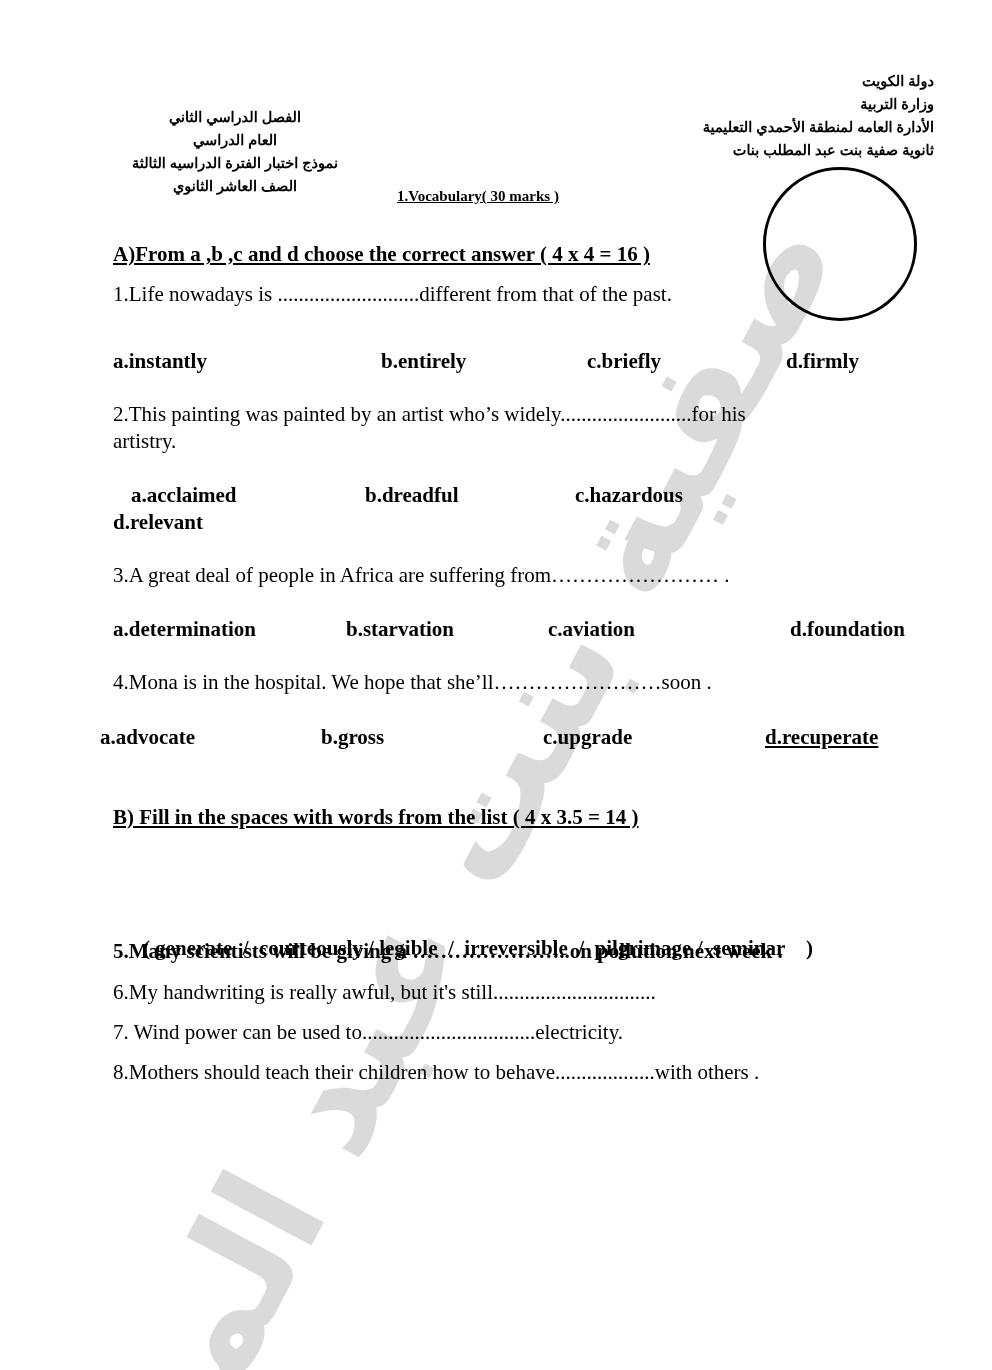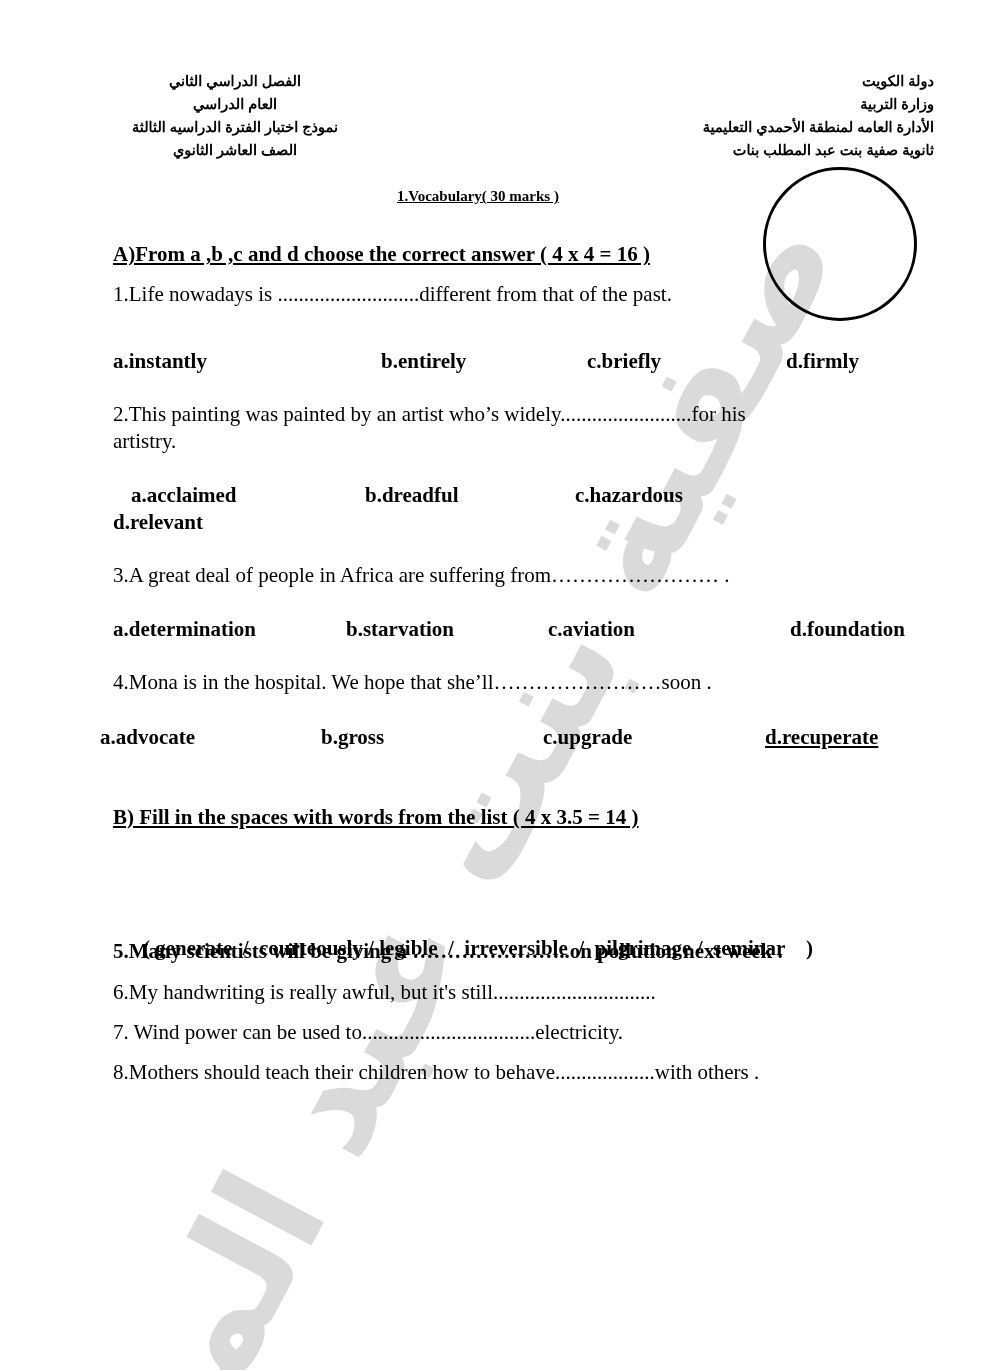--- a/index.html
+++ b/index.html
@@ -8,21 +8,21 @@
     .watermark {
       position: absolute; left: 60px; top: 580px; width: 1000px;
       transform: rotate(-62deg); transform-origin: center;
       font-family: "DejaVu Sans", sans-serif; font-size: 150px; font-weight: bold;
       color: #d4d4d4; opacity: 0.85; white-space: nowrap; direction: rtl;
       pointer-events: none; z-index: 0;
     }
 
     .hdr { position: absolute; top: 70px; font-family: "Liberation Sans", sans-serif; font-weight: bold; font-size: 14.5px; line-height: 23px; direction: rtl; z-index: 2; }
     .hdr div { white-space: nowrap; }
-    .hdr-left { left: 118px; width: 234px; text-align: center; }
+    .hdr-left { left: 118px; width: 234px; text-align: center; margin-top: 36px; }
     .hdr-right { right: 58px; text-align: right; }
 
     .stamp-circle { position: absolute; left: 763px; top: 167px; width: 148px; height: 148px; border: 3px solid #000; border-radius: 50%; z-index: 2; }
 
     .line { position: absolute; white-space: nowrap; z-index: 2; }
     .title { left: 397px; top: 188px; font-size: 15px; font-weight: bold; text-decoration: underline; }
     .section-head { font-size: 21px; font-weight: bold; text-decoration: underline; left: 113px; }
     .q { left: 113px; font-size: 21px; }
     .opt { font-size: 21px; font-weight: bold; }
     .wordlist { left: 113px; font-size: 21px; font-weight: bold; }

